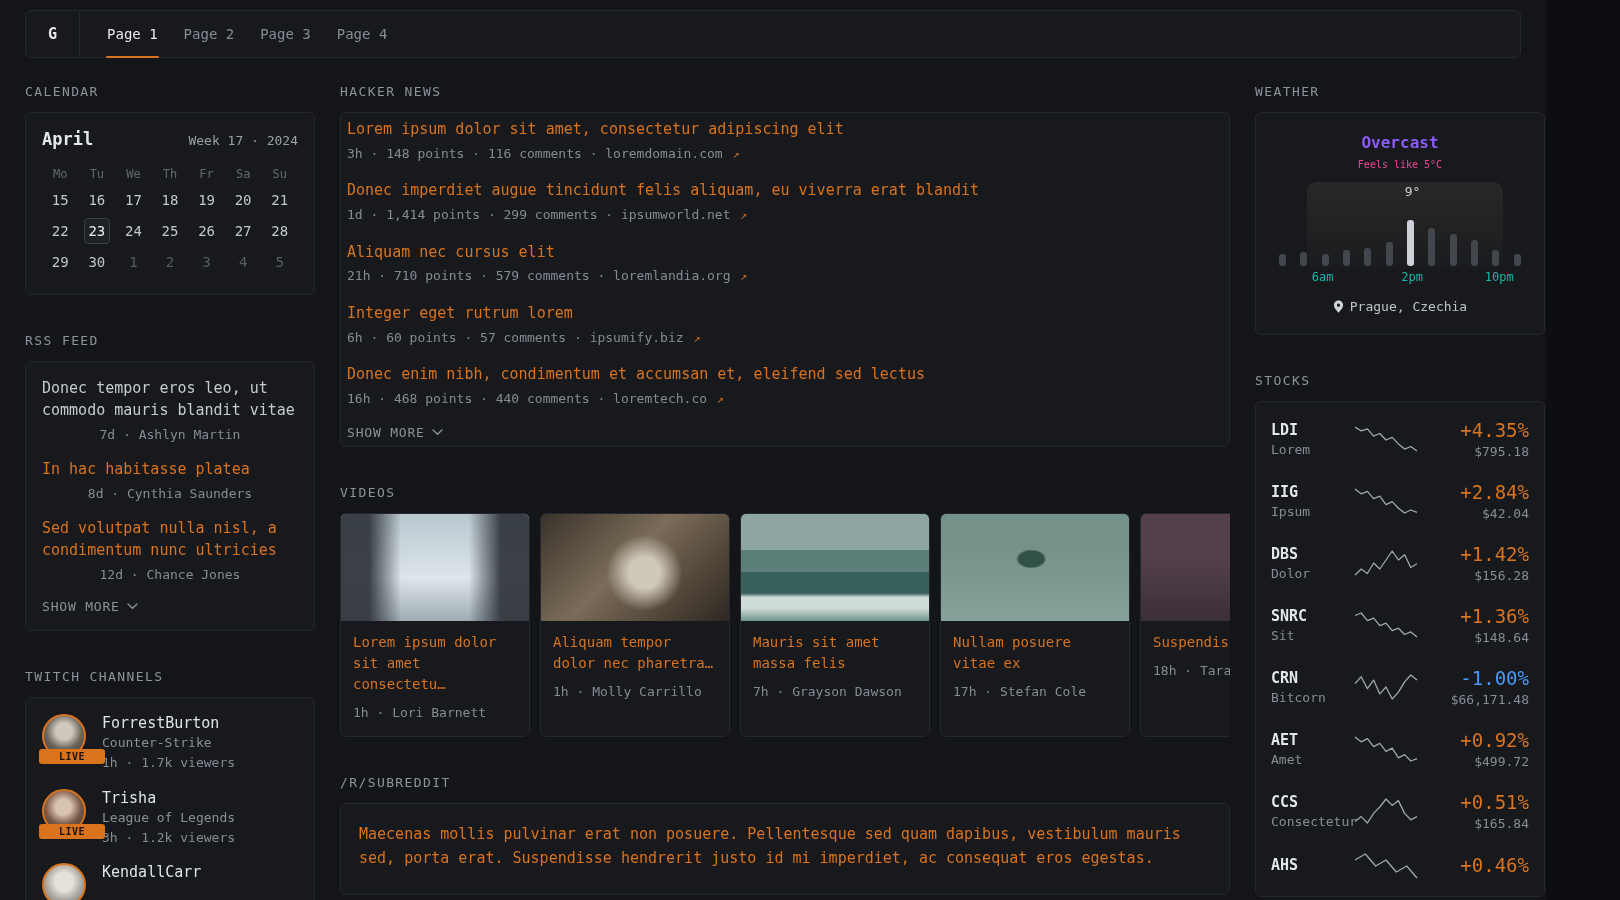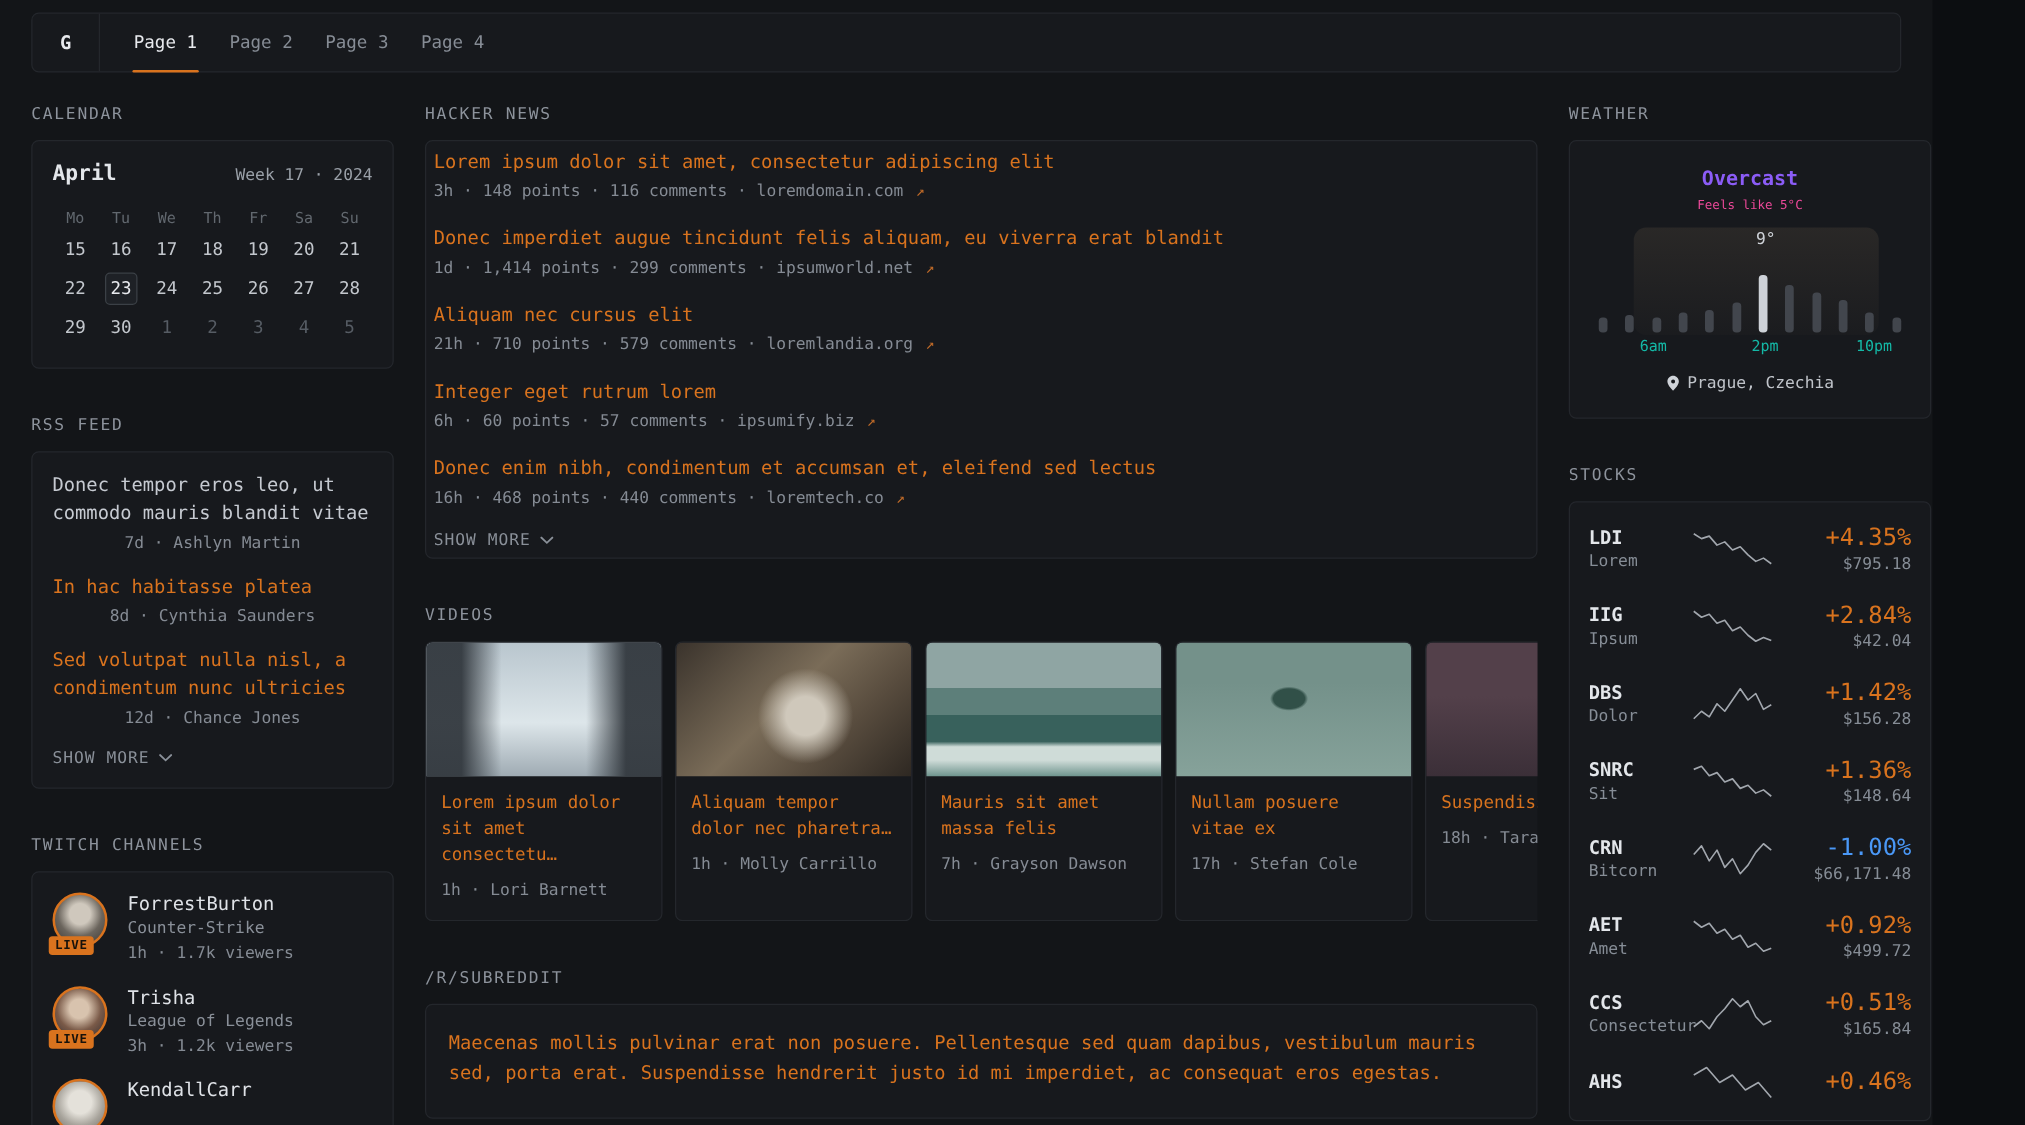--- a/index.html
+++ b/index.html
@@ -78,21 +78,21 @@
   .channel { display:flex; gap:14px; margin-bottom:16px; }
   .avatar-wrap { position:relative; flex:none; width:46px; height:46px; }
   .avatar {
     width:44px; height:44px; border-radius:50%; border:2px solid #d9731e;
   }
   .av-1 { background:radial-gradient(circle at 50% 38%, #cfc8bd 0 26%, #6b655d 55%, #383430 100%); }
   .av-2 { background:radial-gradient(circle at 48% 40%, #d8c3ae 0 24%, #7a5a48 55%, #2e2a2e 100%); }
   .av-3 { background:radial-gradient(circle at 50% 42%, #e4e1da 0 30%, #a8a49c 60%, #6f6b64 100%); }
   .live-badge {
     position:absolute; left:-3px; bottom:-4px; background:#d9731e; color:#17120b;
-    font-size:10px; font-weight:700; letter-spacing:0.5px; padding:2px 5px; border-radius:3px;
+    font-size:10px; font-weight:700; letter-spacing:0.5px; padding:2px 20px; border-radius:3px;
   }
   .ch-name { display:block; color:#dfe2e7; font-size:15px; text-decoration:none; cursor:pointer; }
   .ch-game { font-size:13px; color:#8a9099; margin-top:3px; }
   .channel .meta { margin-top:3px; }
 
   
   .hn-card { padding:6px; }
   .hn-item { margin-bottom:17px; }
   .hn-item .link-title { font-size:15px; line-height:1.45; }
   .hn-item .meta { margin-top:3px; }

